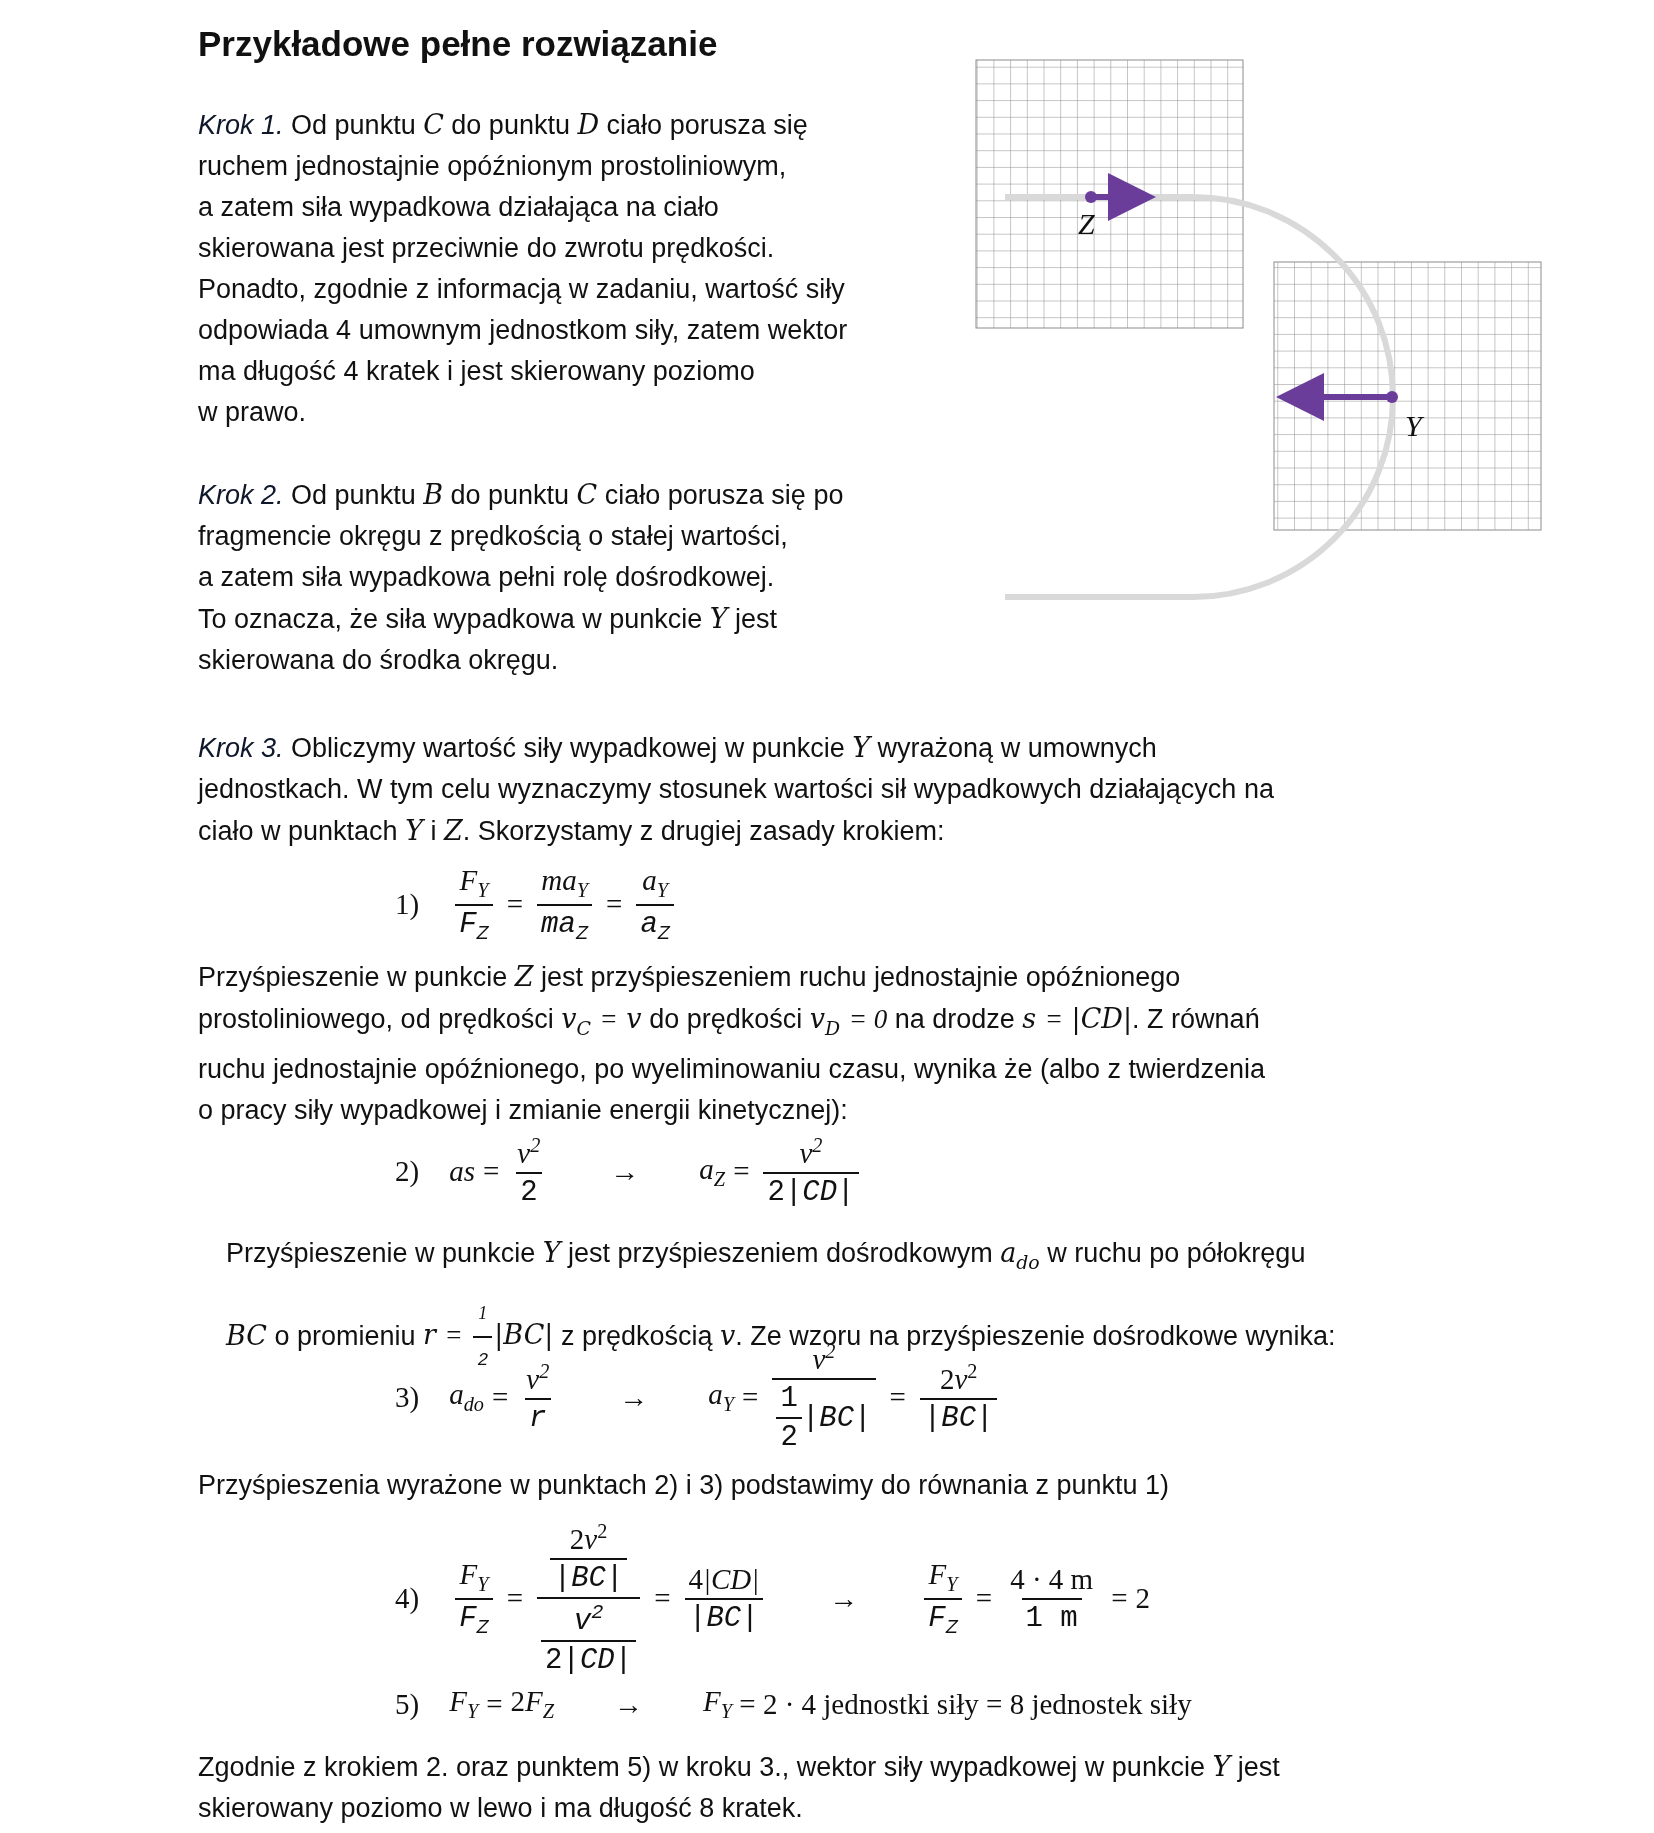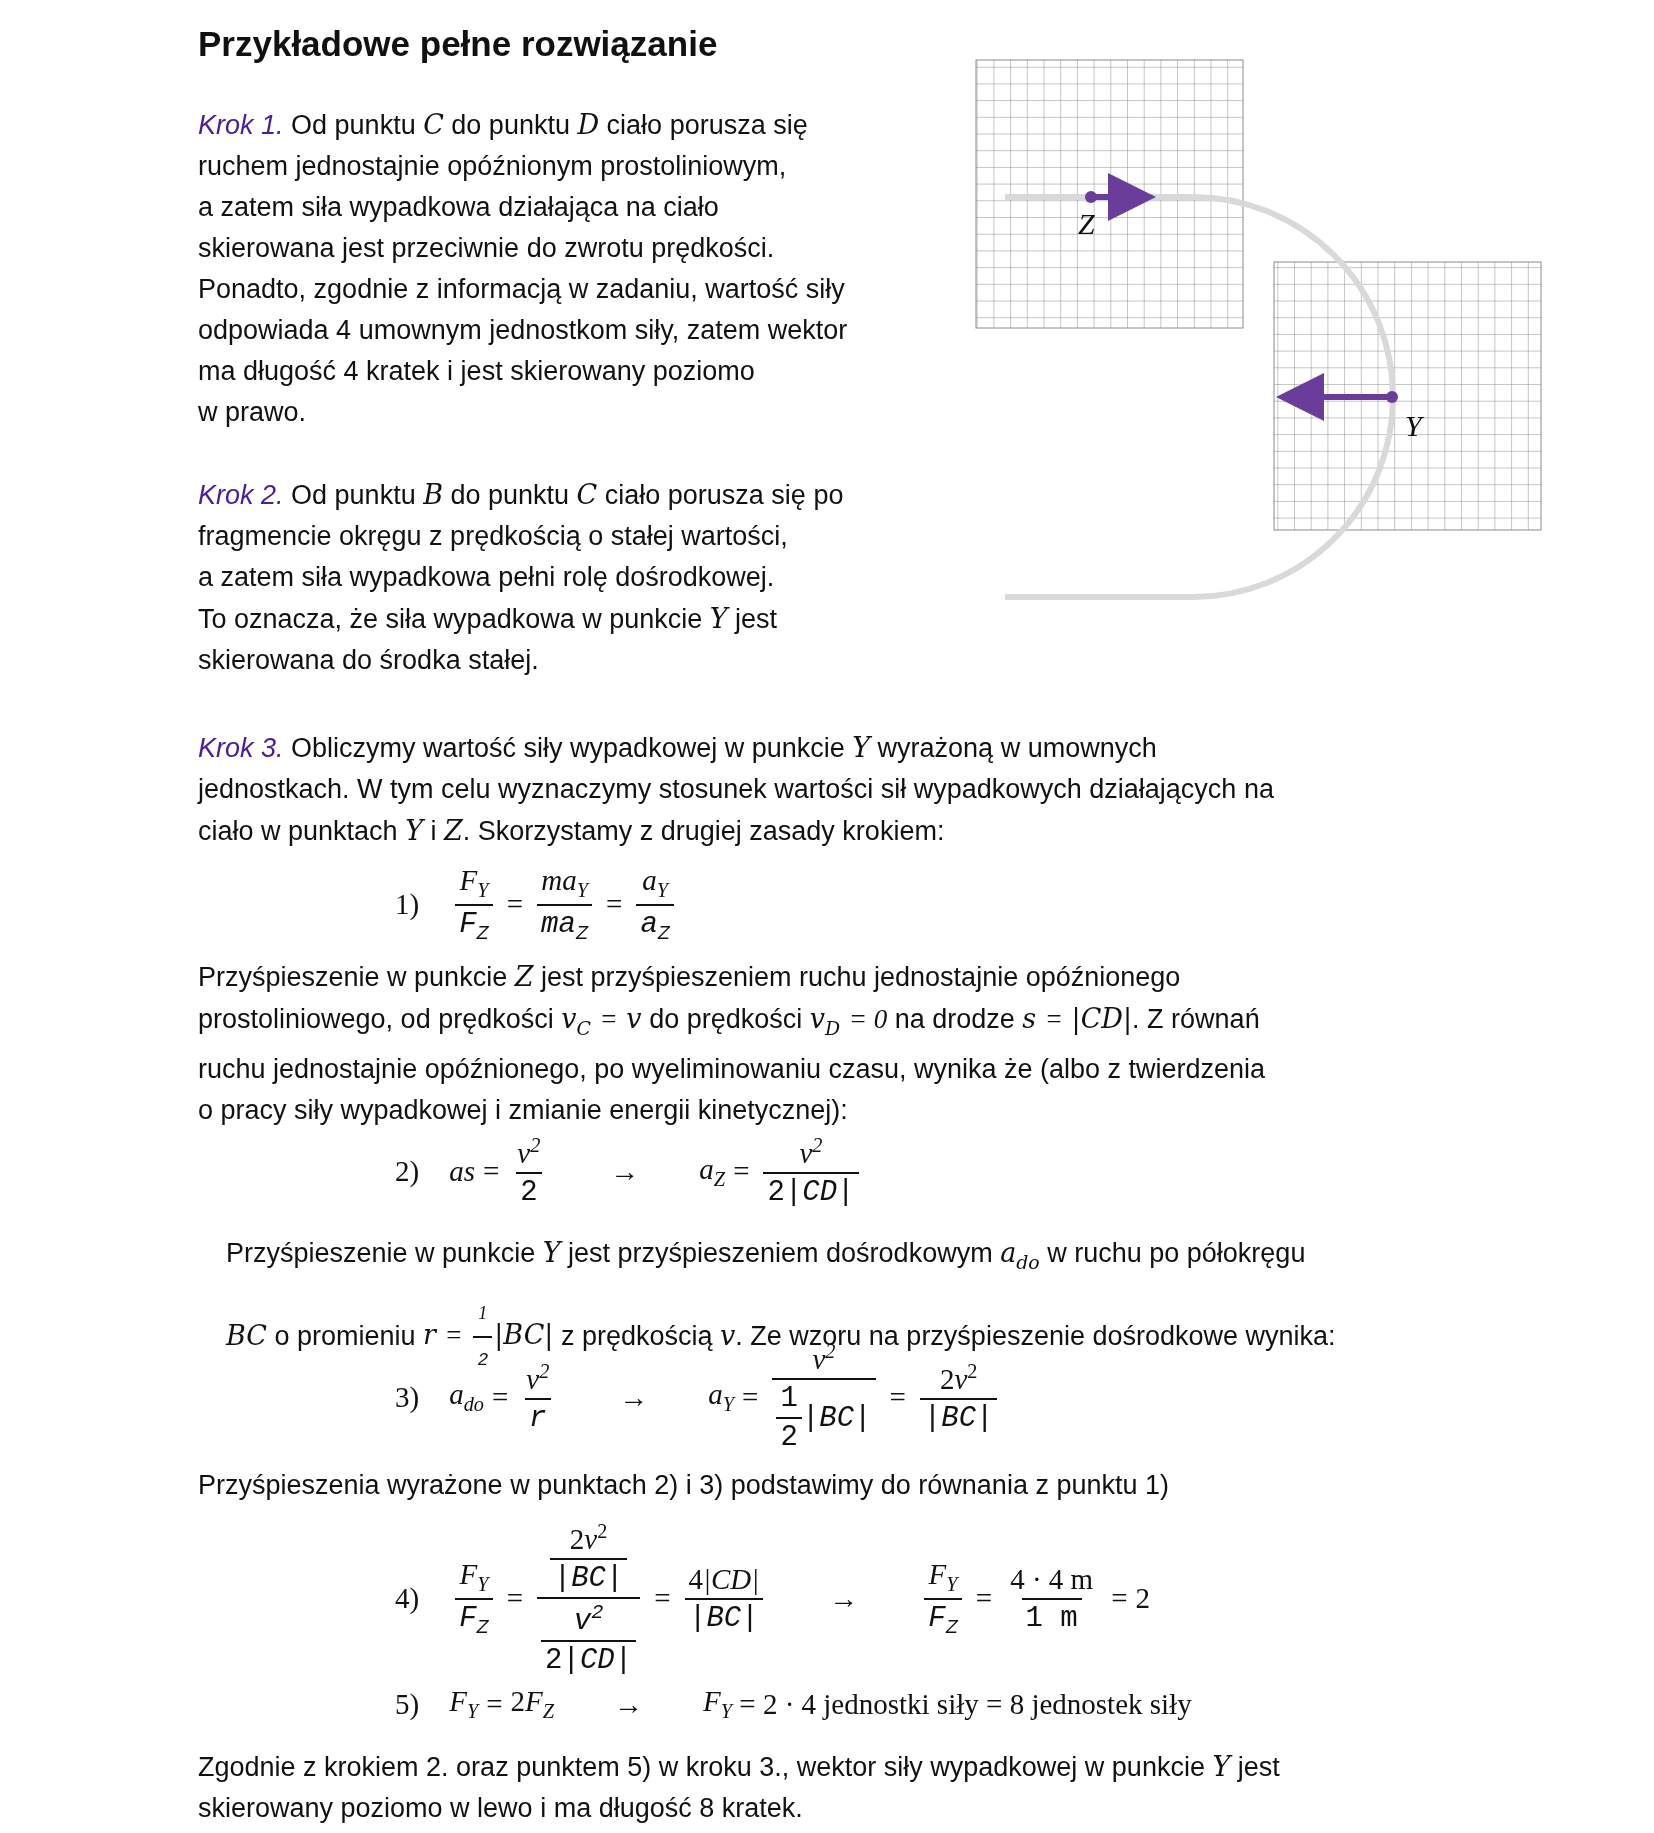--- a/index.html
+++ b/index.html
@@ -2,21 +2,21 @@
 <html><head>
 <meta charset="utf-8">
 <style>
   html, body { margin: 0; padding: 0; background: #ffffff; }
   body { width: 1654px; height: 1833px; position: relative; overflow: hidden;
          font-family: "Liberation Sans", sans-serif; color: #111; font-size: 27px; }
   .abs { position: absolute; }
   .title { left: 198px; top: 24px; font-weight: bold; font-size: 35px; }
   .para { left: 198px; line-height: 41px; font-size: 27px; }
   .para .line { display: block; white-space: nowrap; }
-  .krok { color: #4c1d95; font-style: italic; }
+  .krok { color: #0f172a; font-style: italic; }
   .m { font-family: "DejaVu Serif", "Liberation Serif", serif; font-style: italic; }
   .mr { font-family: "Liberation Serif", serif; }
   .eq { position: absolute; font-family: "Liberation Serif", serif; font-size: 29px; display: flex; align-items: center; white-space: nowrap; }
   .eq .num { margin-right: 30px; font-style: normal; }
   .frac { display: inline-flex; flex-direction: column; align-items: center; vertical-align: middle; margin: 0 6px; }
   .frac > .n { padding: 0 4px 2px; }
   .frac > .d { border-top: 2px solid #111; padding: 2px 4px 0; font-family: Liberation Mono, monospace; }
   .i { font-style: italic; }
   .sub { font-size: 70%; vertical-align: -0.35em; font-style: italic; }
   .sup { font-size: 70%; vertical-align: 0.55em; }
@@ -44,21 +44,21 @@
 </div>
 
 <div class="abs para" style="top:474px;">
   <span class="line">
     <span class="krok">Krok 2.</span>
     <span>Od punktu </span><span class="m">B</span><span> do punktu </span><span class="m">C</span><span> ciało porusza się po</span>
   </span>
   <span class="line">fragmencie okręgu z prędkością o stałej wartości,</span>
   <span class="line">a zatem siła wypadkowa pełni rolę dośrodkowej.</span>
   <span class="line"><span>To oznacza, że siła wypadkowa w punkcie </span><span class="m">Y</span><span> jest</span></span>
-  <span class="line">skierowana do środka stałej.</span>
+  <span class="line">skierowana do środka okręgu.</span>
 </div>
 
 <svg class="abs" style="left:960px; top:50px;" width="600" height="570">
   <defs>
     <pattern id="grid" width="16.7" height="16.7" patternUnits="userSpaceOnUse">
       <path d="M16.7 0 L0 0 0 16.7" fill="none" stroke="#8c8c8c" stroke-width="1"></path>
     </pattern>
     <marker id="ah" markerWidth="8" markerHeight="8" refX="6" refY="4" orient="auto">
       <path d="M0,0 L8,4 L0,8 z" fill="#6a3d9a"></path>
     </marker>

